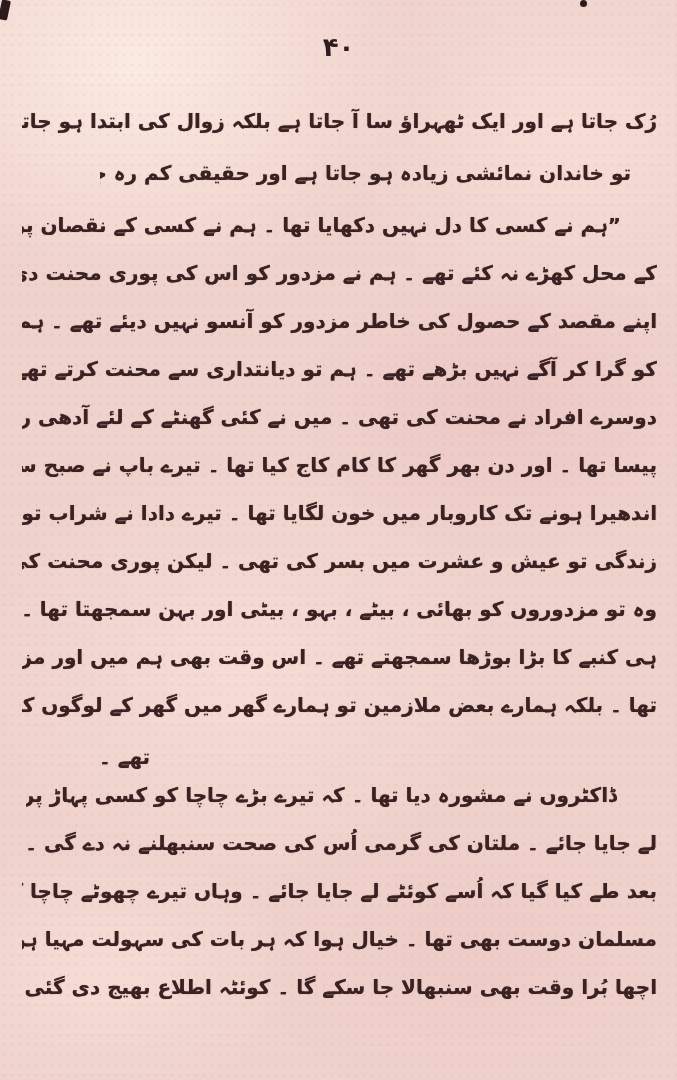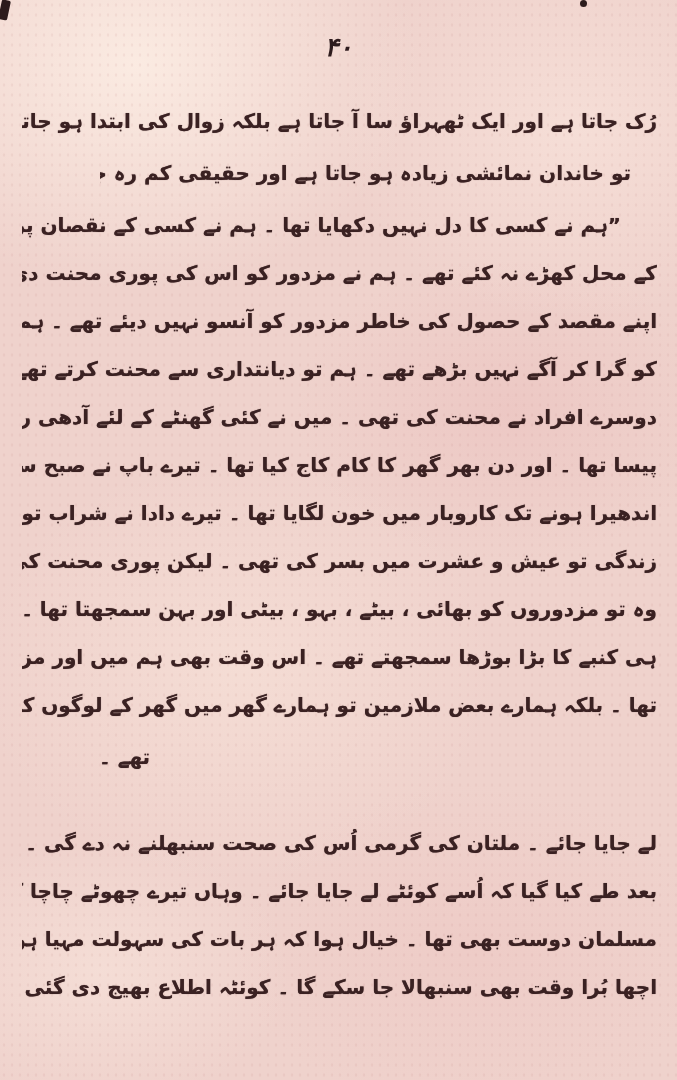--- a/index.html
+++ b/index.html
@@ -22,21 +22,21 @@
     position:absolute;inset:0;pointer-events:none;
     background-image:radial-gradient(rgba(186,116,116,.10) 1px, transparent 1.6px);
     background-size:8px 10px;
   }
   .speck{position:absolute;background:#2c1b1c;border-radius:2px;}
   #speck-tl{left:0;top:0;width:9px;height:20px;transform:rotate(12deg);}
   #speck-top{left:580px;top:0;width:7px;height:7px;border-radius:50%;}
   #pagenum{
     position:absolute;top:32px;left:0;right:0;
     text-align:center;
-    font-size:26px;font-weight:bold;color:#2e1b1d;font-style:italic;
+    font-size:26px;font-weight:bold;color:#2e1b1d;
   }
   .line{
     position:absolute;left:22px;right:20px;height:46px;
     direction:rtl;unicode-bidi:embed;
     font-size:20px;line-height:38px;font-weight:bold;
     color:rgba(56,31,32,.93);
     text-shadow:0 0 .7px rgba(56,31,32,.85);
     text-align:justify;text-align-last:justify;
     white-space:nowrap;overflow:hidden;
   }
@@ -82,17 +82,18 @@
   <div class="line" id="p1l3">کو گرا کر آگے نہیں بڑھے تھے ۔ ہم تو دیانتداری سے محنت کرتے تھے ۔ ہم نے اور گھر کے</div>
   <div class="line" id="p1l4">دوسرے افراد نے محنت کی تھی ۔ میں نے کئی گھنٹے کے لئے آدھی رات سے آٹا</div>
   <div class="line" id="p1l5">پیسا تھا ۔ اور دن بھر گھر کا کام کاج کیا تھا ۔ تیرے باپ نے صبح سویرے ہی سے</div>
   <div class="line" id="p1l6">اندھیرا ہونے تک کاروبار میں خون لگایا تھا ۔ تیرے دادا نے شراب تو پی تھی ۔</div>
   <div class="line" id="p1l7">زندگی تو عیش و عشرت میں بسر کی تھی ۔ لیکن پوری محنت کی تھی ۔ کسی کو دکھ نہ پہنچایا</div>
   <div class="line" id="p1l8">وہ تو مزدوروں کو بھائی ، بیٹے ، بہو ، بیٹی اور بہن سمجھتا تھا ۔ مزدور کبھی اسے اپنے</div>
   <div class="line" id="p1l9">ہی کنبے کا بڑا بوڑھا سمجھتے تھے ۔ اس وقت بھی ہم میں اور مزدوروں میں یہی رشتہ</div>
   <div class="line" id="p1l10">تھا ۔ بلکہ ہمارے بعض ملازمین تو ہمارے گھر میں گھر کے لوگوں کی طرح آتے جاتے</div>
   <div class="line" id="p1l11">تھے ۔</div>
 
+  <div class="line" id="p2l0">ڈاکٹروں نے مشورہ دیا تھا ۔ کہ تیرے بڑے چاچا کو کسی پہاڑ پر</div>
   <div class="line" id="p2l1">لے جایا جائے ۔ ملتان کی گرمی اُس کی صحت سنبھلنے نہ دے گی ۔ بہت سوچنے کے</div>
   <div class="line" id="p2l2">بعد طے کیا گیا کہ اُسے کوئٹے لے جایا جائے ۔ وہاں تیرے چھوٹے چاچا کا ایک</div>
   <div class="line" id="p2l3">مسلمان دوست بھی تھا ۔ خیال ہوا کہ ہر بات کی سہولت مہیا ہو جائے گی ۔ پھر</div>
   <div class="line" id="p2l4">اچھا بُرا وقت بھی سنبھالا جا سکے گا ۔ کوئٹہ اطلاع بھیج دی گئی ۔ تاکہ رہائش وغیرہ</div>
 </div>
 
 </body></html>

